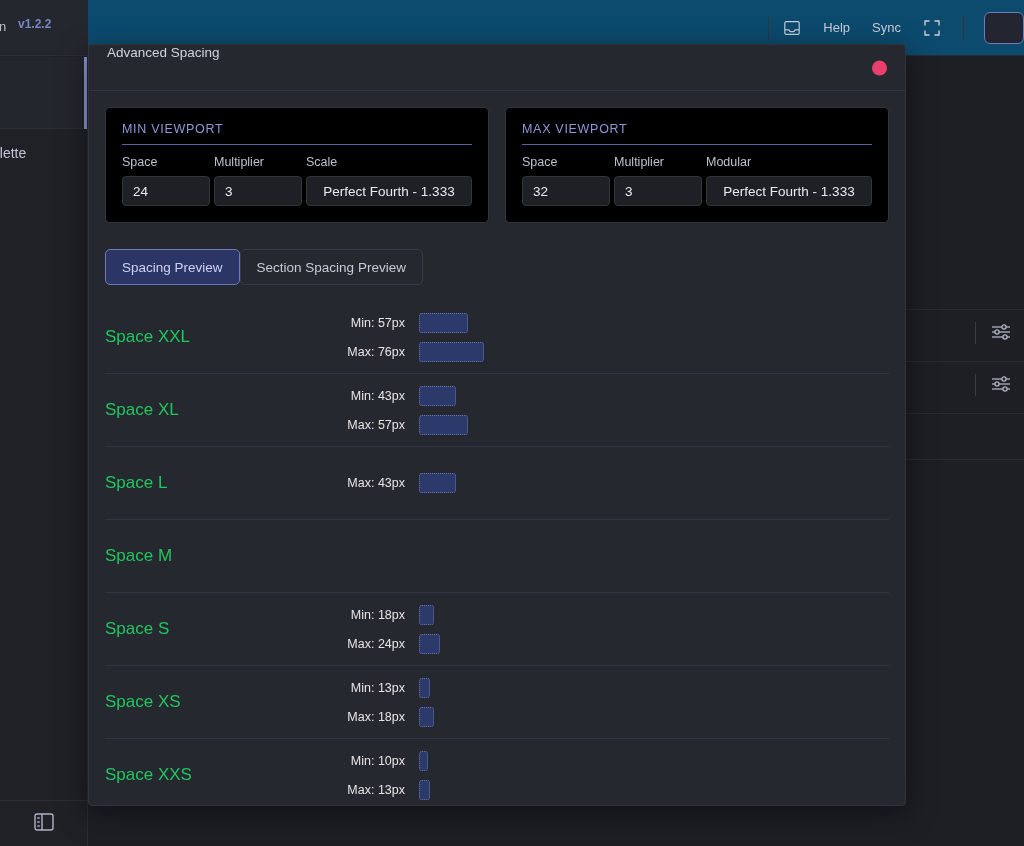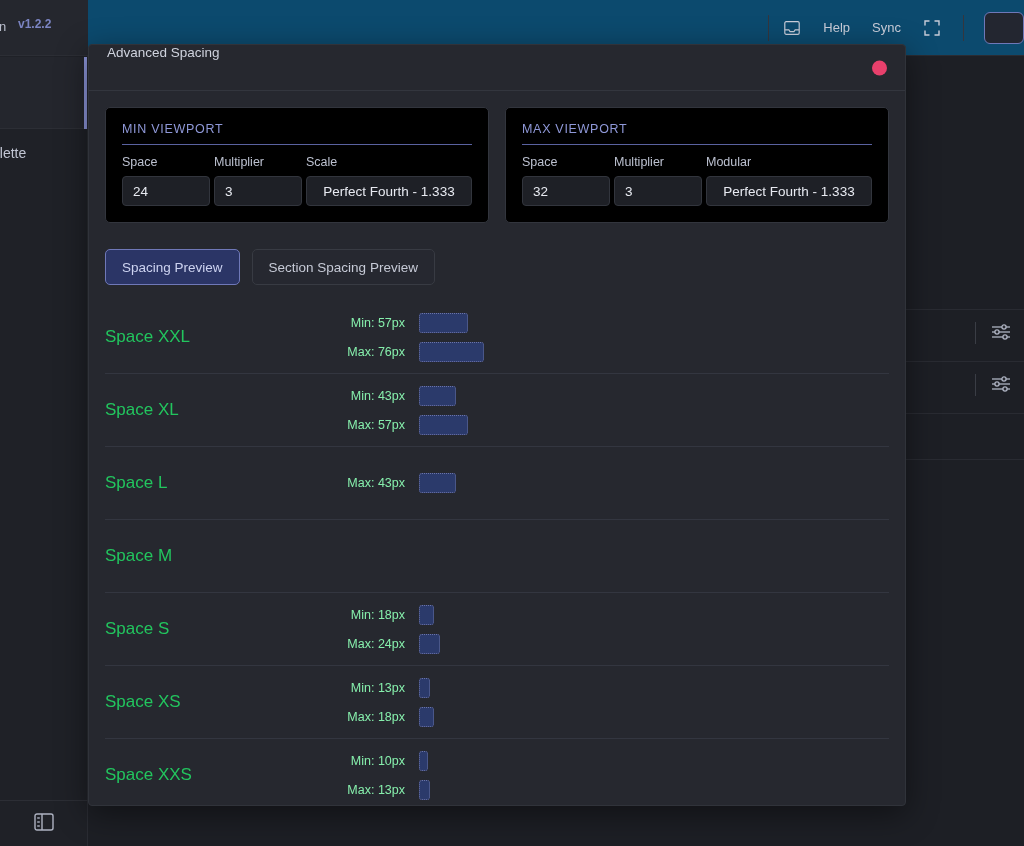--- a/index.html
+++ b/index.html
@@ -110,40 +110,40 @@
   .fld-scale { flex: 1; }
   .fld-label { color: #bcc1d0; font-size: 12.5px; margin-bottom: 7px; }
   .fld-input {
     width: 100%; height: 30px; background: #1e2026;
     border: 1px solid #32353d; border-radius: 4px;
     color: #e8eaf1; font-size: 13.5px; font-family: "Liberation Sans", sans-serif;
     padding: 0 10px; outline: none;
   }
   .fld-input.center { text-align: center; }
 
-  .tabs { display: flex; gap: 12px; margin-top: 26px; }
+  .tabs { display: flex; margin-top: 26px; }
   .tab {
     height: 36px; padding: 0 16px; border-radius: 5px;
     font-size: 13.5px; font-family: "Liberation Sans", sans-serif;
     display: flex; align-items: center; cursor: pointer;
   }
   .tab.active { background: #2b3566; border: 1px solid #6f78b8; color: #cdd3f0; }
   .tab.idle { background: #262830; border: 1px solid #383b43; color: #c6cad6; }
 
   .space-list { margin-top: 16px; }
   .space-row {
     display: flex; align-items: center;
     height: 73px; border-bottom: 1px solid #333640;
   }
   .space-name { width: 205px; color: #22c55e; font-size: 17px; }
   .space-vals { flex: 1; }
   .space-line { display: flex; align-items: center; height: 29px; }
   .space-meas {
     width: 95px; text-align: right; margin-right: 14px;
-    color: #86efac; font-size: 12.5px;
+    color: #e5e5e5; font-size: 12.5px;
   }
   .bar { height: 20px; background: #2b3a6b; border: 1px dotted #6b74a8; border-radius: 3px; }
 </style>
 </head>
 <body>
 
 <div id="root">
 
   <div class="bg-layer">
 

